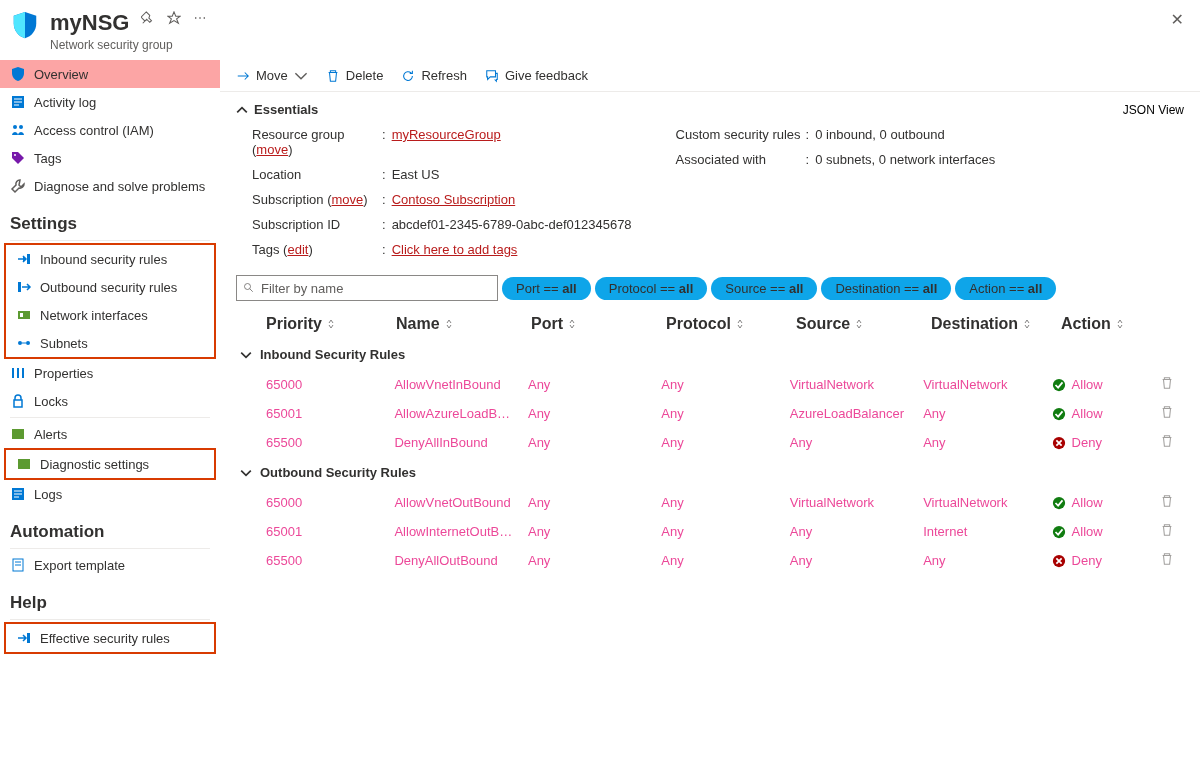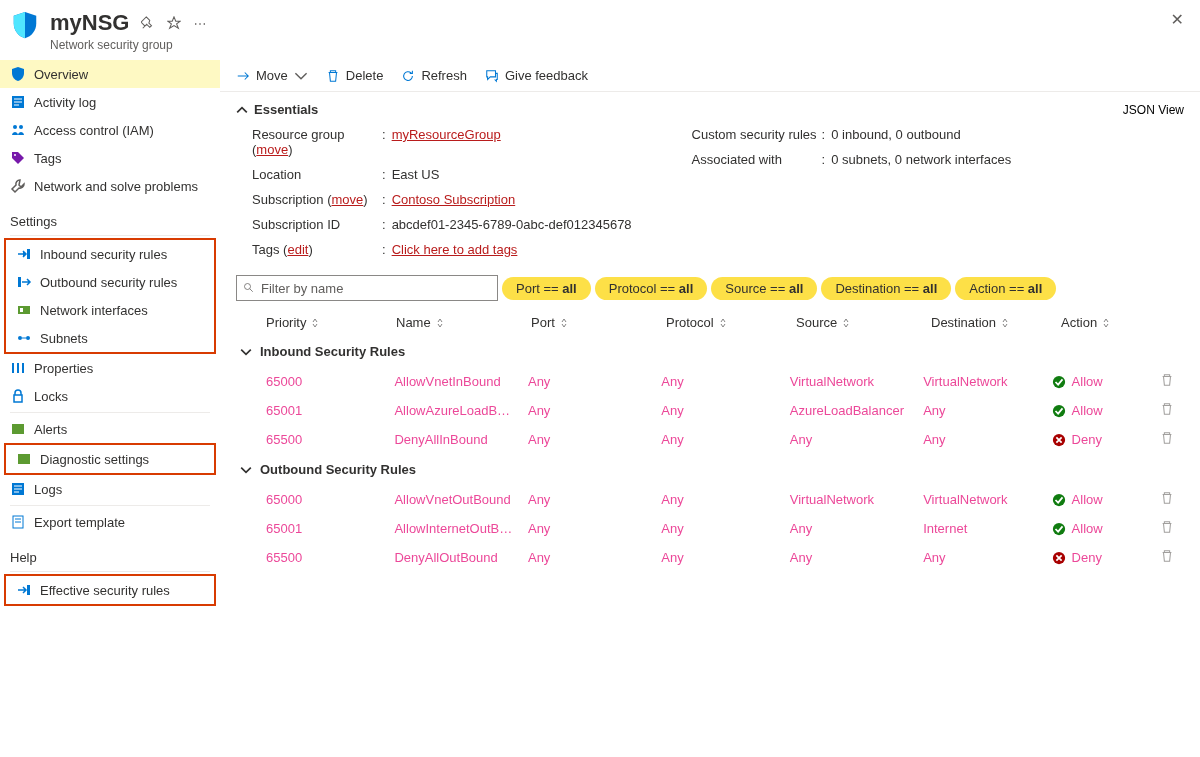--- a/index.html
+++ b/index.html
@@ -1,56 +1,56 @@
 <!DOCTYPE html>
 <html><head>
 <meta charset="utf-8">
 <style>
 *{box-sizing:border-box;margin:0;padding:0}
 body{font-family:"Segoe UI",-apple-system,sans-serif;font-size:13px;color:#323130;background:#fff}
 .wrap{display:flex;flex-direction:column;width:1200px;height:757px;overflow:hidden}
 .hdr{display:flex;align-items:flex-start;padding:10px 16px 8px 10px;gap:10px}
 .shield{width:30px;height:30px;flex-shrink:0}
-.hdr-t{display:flex;align-items:center;gap:12px}
+.hdr-t{display:flex;align-items:flex-start;gap:12px}
 .hdr-title{font-size:22px;font-weight:600}
 .hdr-sub{font-size:12px;color:#605e5c;margin-top:2px}
 .hdr-icons{display:flex;gap:12px;color:#605e5c;align-items:center}
 .hdr-close{margin-left:auto;font-size:16px;color:#605e5c;cursor:pointer}
 .main{display:flex;flex:1;min-height:0}
 .side{width:220px;flex-shrink:0;display:flex;flex-direction:column;overflow-y:auto}
 .srch-row{display:flex;align-items:center;padding:0 8px 6px 10px;gap:6px}
 .srch{flex:1;display:flex;align-items:center;border:1px solid #8a8886;height:26px;padding:0 6px;gap:6px;color:#605e5c}
 .srch svg{width:12px;height:12px}
 .coll{font-size:13px;color:#605e5c;cursor:pointer}
 .nav-item{display:flex;align-items:center;height:28px;padding:0 10px;gap:8px;cursor:pointer;font-size:13px}
-.nav-item.sel{background:#fef9c3}
+.nav-item.sel{background:#fca5a5}
 .nav-ico{width:16px;height:16px;flex-shrink:0;display:flex;align-items:center;justify-content:center}
-.nav-sec{font-size:13px;font-weight:400;padding:14px 10px 4px 10px}
+.nav-sec{font-size:17px;font-weight:700;padding:14px 10px 4px 10px}
 .nav-hr{height:1px;background:#edebe9;margin:2px 10px}
 .hl{border:2px solid #d83b01;margin:0 4px}
 .content{flex:1;display:flex;flex-direction:column;min-width:0;overflow:auto}
 .tb{display:flex;align-items:center;gap:18px;padding:8px 16px;border-bottom:1px solid #edebe9}
 .tb-btn{display:flex;align-items:center;gap:6px;cursor:pointer;color:#323130}
 .tb-btn svg{width:14px;height:14px}
 .ess-h{display:flex;align-items:center;padding:10px 16px;gap:6px}
 .ess-h .chv{width:12px;height:12px}
 .ess-title{font-weight:600}
 .json-link{margin-left:auto;color:#000000;font-size:12px;cursor:pointer}
-.ess-body{display:flex;padding:0 16px 12px 32px;gap:60px}
+.ess-body{display:flex;padding:0 16px 12px 32px;gap:44px}
 .ess-col{display:flex;flex-direction:column;gap:10px;font-size:13px}
 .ess-row{display:flex}
 .ess-lbl{width:130px;color:#323130}
 .ess-sep{margin-right:6px}
 .lnk{color:#b91c1c;text-decoration:underline;cursor:pointer}
 .filters{display:flex;align-items:center;gap:4px;padding:6px 16px 12px 16px;flex-wrap:wrap}
 .fbox{display:flex;align-items:center;border:1px solid #8a8886;height:26px;padding:0 6px;gap:6px;width:262px;color:#605e5c}
-.pill{background:#fde047;border-radius:12px;padding:4px 14px;font-size:13px;cursor:pointer}
+.pill{background:#0ea5e9;border-radius:12px;padding:4px 14px;font-size:13px;cursor:pointer}
 .pill b{font-weight:600}
 .tbl{width:100%;padding:0 16px}
-.th-row{display:flex;padding:2px 0 6px 30px;font-weight:400;font-size:13px}
+.th-row{display:flex;padding:2px 0 6px 30px;font-weight:700;font-size:16px}
 .c-pr{width:130px}
 .c-nm{width:135px}
 .c-pt{width:135px}
 .c-pc{width:130px}
 .c-sr{width:135px}
 .c-ds{width:130px}
 .c-ac{width:110px}
 .c-del{width:24px}
 .sort{display:inline-flex;align-items:center;gap:4px}
 .sort svg{width:10px;height:10px;opacity:.6}
@@ -128,21 +128,21 @@
               </svg>
             </span>
             <span>Tags</span>
           </div>
           <div class="nav-item">
             <span class="nav-ico">
               <svg width="16" height="16" viewBox="0 0 16 16">
                 <path fill="none" stroke="#605e5c" stroke-width="1.5" d="M10 2a4 4 0 00-4 5L2 11l3 3 4-4a4 4 0 005-4l-3 3-2-2z"></path>
               </svg>
             </span>
-            <span>Network and solve problems</span>
+            <span>Diagnose and solve problems</span>
           </div>
         </div>
       <div class="nav-sec">Settings</div>
       <div class="nav-hr"></div>
       <div class="hl" id="nav-settings-hl">
           <div class="nav-item">
             <span class="nav-ico">
               <svg width="16" height="16" viewBox="0 0 16 16">
                 <path fill="#0078d4" d="M2 8h8M7 5l3 3-3 3" stroke="#0078d4" stroke-width="1.5"></path>
                 <rect x="11" y="3" width="3" height="10" fill="#0078d4"></rect>
@@ -221,20 +221,21 @@
           <div class="nav-item">
             <span class="nav-ico">
               <svg width="16" height="16" viewBox="0 0 16 16">
                 <rect x="2" y="2" width="12" height="12" fill="#0078d4"></rect>
                 <path stroke="#fff" d="M4 5h8M4 8h8M4 11h5"></path>
               </svg>
             </span>
             <span>Logs</span>
           </div>
         </div>
+      <div class="nav-sec">Automation</div>
       <div class="nav-hr"></div>
       <div id="nav-automation">
           <div class="nav-item">
             <span class="nav-ico">
               <svg width="16" height="16" viewBox="0 0 16 16">
                 <rect x="3" y="2" width="10" height="12" fill="none" stroke="#0078d4"></rect>
                 <path stroke="#0078d4" d="M5 5h6M5 8h6"></path>
               </svg>
             </span>
             <span>Export template</span>

